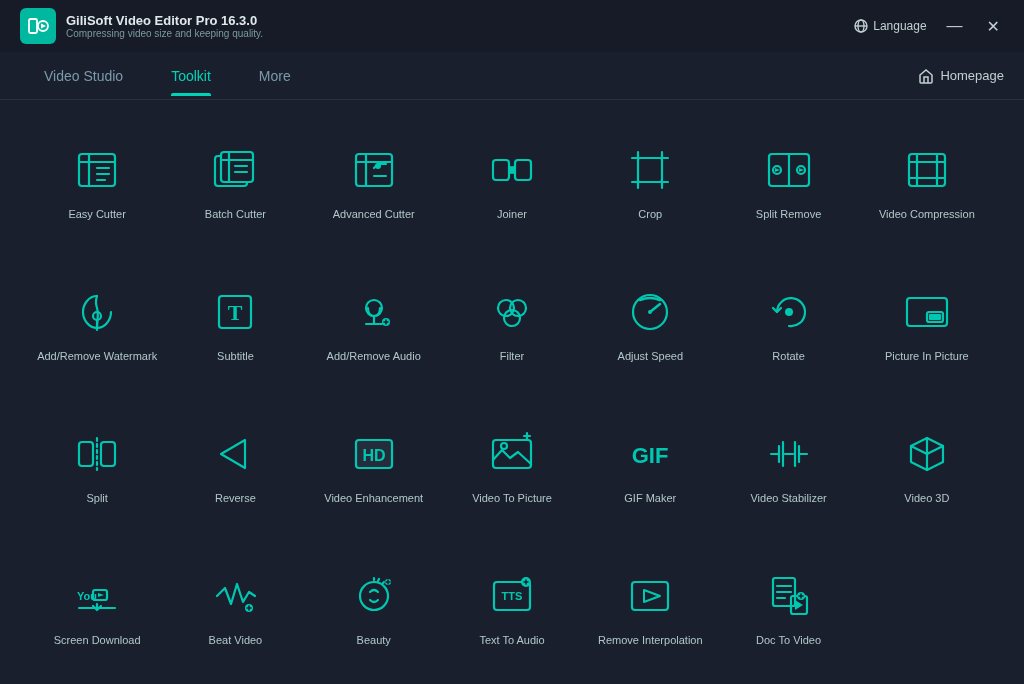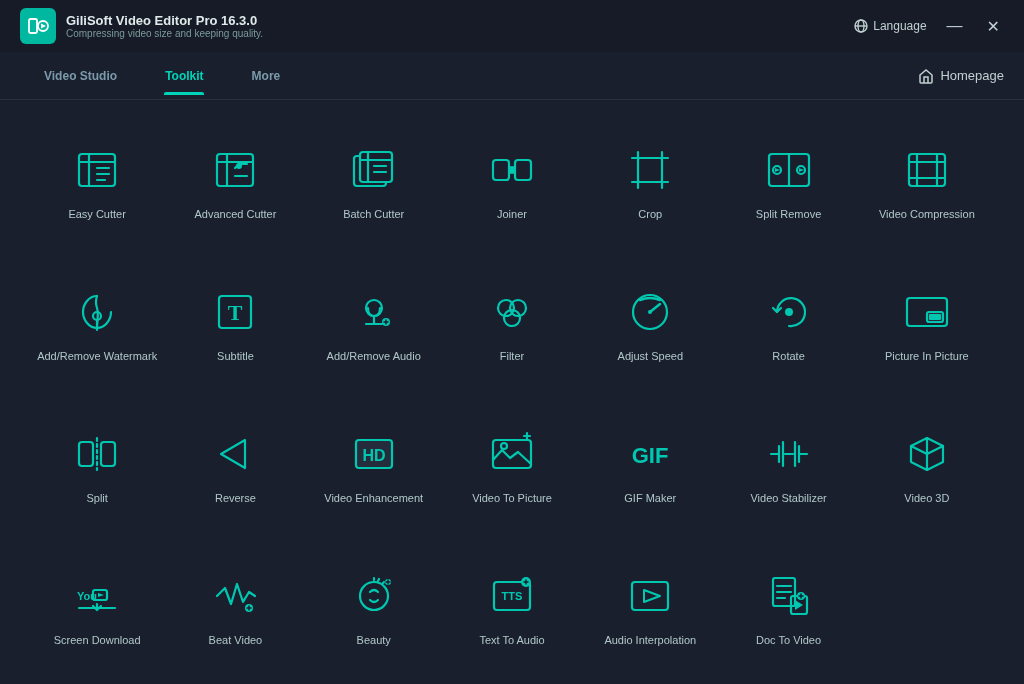--- a/index.html
+++ b/index.html
@@ -77,22 +77,22 @@
       padding: 0 20px;
       border-bottom: 1px solid #2a3040;
       height: 48px;
     }
     .tabs-left {
       display: flex;
       gap: 0;
     }
     .tab {
       padding: 12px 24px;
-      font-size: 12px;
-      font-weight: 700;
+      font-size: 14px;
+      font-weight: 400;
       color: #7a9aaa;
       cursor: pointer;
       position: relative;
     }
     .tab.active {
       color: #00d4b8;
       text-align: center;
     }
     .tab.active::after {
       content: '';
@@ -211,43 +211,43 @@
         <line x1="26" y1="30" x2="38" y2="30"></line>
         <line x1="26" y1="36" x2="34" y2="36"></line>
       </svg>
     </div>
     <span class="tool-label">Easy Cutter</span>
   </div>
 
   <div class="tool-item">
     <div class="tool-icon">
       <svg viewBox="0 0 52 52" fill="none" stroke="#00c8b0" stroke-width="2.2" stroke-linecap="round" stroke-linejoin="round">
+        <rect x="6" y="12" width="32" height="30" rx="3"></rect>
+        <rect x="12" y="8" width="32" height="30" rx="3" fill="#1a1f2e" stroke="#00c8b0"></rect>
+        <line x1="12" y1="16" x2="44" y2="16"></line>
+        <line x1="20" y1="8" x2="20" y2="38"></line>
+        <line x1="26" y1="22" x2="38" y2="22"></line>
+        <line x1="26" y1="28" x2="38" y2="28"></line>
+      </svg>
+    </div>
+    <span class="tool-label">Batch Cutter</span>
+  </div>
+
+  <div class="tool-item">
+    <div class="tool-icon">
+      <svg viewBox="0 0 52 52" fill="none" stroke="#00c8b0" stroke-width="2.2" stroke-linecap="round" stroke-linejoin="round">
         <rect x="8" y="10" width="36" height="32" rx="3"></rect>
         <line x1="8" y1="18" x2="44" y2="18"></line>
         <line x1="18" y1="10" x2="18" y2="42"></line>
         <path d="M26 24 L30 20 L38 20"></path>
         <circle cx="30" cy="22" r="3" fill="#00c8b0" stroke="none"></circle>
         <line x1="26" y1="32" x2="38" y2="32"></line>
       </svg>
     </div>
     <span class="tool-label">Advanced Cutter</span>
-  </div>
-
-  <div class="tool-item">
-    <div class="tool-icon">
-      <svg viewBox="0 0 52 52" fill="none" stroke="#00c8b0" stroke-width="2.2" stroke-linecap="round" stroke-linejoin="round">
-        <rect x="6" y="12" width="32" height="30" rx="3"></rect>
-        <rect x="12" y="8" width="32" height="30" rx="3" fill="#1a1f2e" stroke="#00c8b0"></rect>
-        <line x1="12" y1="16" x2="44" y2="16"></line>
-        <line x1="20" y1="8" x2="20" y2="38"></line>
-        <line x1="26" y1="22" x2="38" y2="22"></line>
-        <line x1="26" y1="28" x2="38" y2="28"></line>
-      </svg>
-    </div>
-    <span class="tool-label">Batch Cutter</span>
   </div>
 
   <div class="tool-item">
     <div class="tool-icon">
       <svg viewBox="0 0 52 52" fill="none" stroke="#00c8b0" stroke-width="2.2" stroke-linecap="round" stroke-linejoin="round">
         <rect x="7" y="16" width="16" height="20" rx="3"></rect>
         <rect x="29" y="16" width="16" height="20" rx="3"></rect>
         <line x1="23" y1="26" x2="29" y2="26"></line>
         <line x1="25" y1="23" x2="25" y2="29"></line>
         <line x1="27" y1="23" x2="27" y2="29"></line>
@@ -515,21 +515,21 @@
     <span class="tool-label">Text To Audio</span>
   </div>
 
   <div class="tool-item">
     <div class="tool-icon">
       <svg viewBox="0 0 52 52" fill="none" stroke="#00c8b0" stroke-width="2.2" stroke-linecap="round" stroke-linejoin="round">
         <rect x="8" y="12" width="36" height="28" rx="3"></rect>
         <polygon points="20,20 36,26 20,32" fill="none" stroke="#00c8b0" stroke-width="2"></polygon>
       </svg>
     </div>
-    <span class="tool-label">Audio Interpolation</span>
+    <span class="tool-label">Remove Interpolation</span>
   </div>
 
   <div class="tool-item">
     <div class="tool-icon">
       <svg viewBox="0 0 52 52" fill="none" stroke="#00c8b0" stroke-width="2.2" stroke-linecap="round" stroke-linejoin="round">
         <rect x="10" y="8" width="22" height="28" rx="2"></rect>
         <line x1="14" y1="16" x2="28" y2="16"></line>
         <line x1="14" y1="22" x2="28" y2="22"></line>
         <line x1="14" y1="28" x2="22" y2="28"></line>
         <rect x="28" y="26" width="16" height="18" rx="2"></rect>

